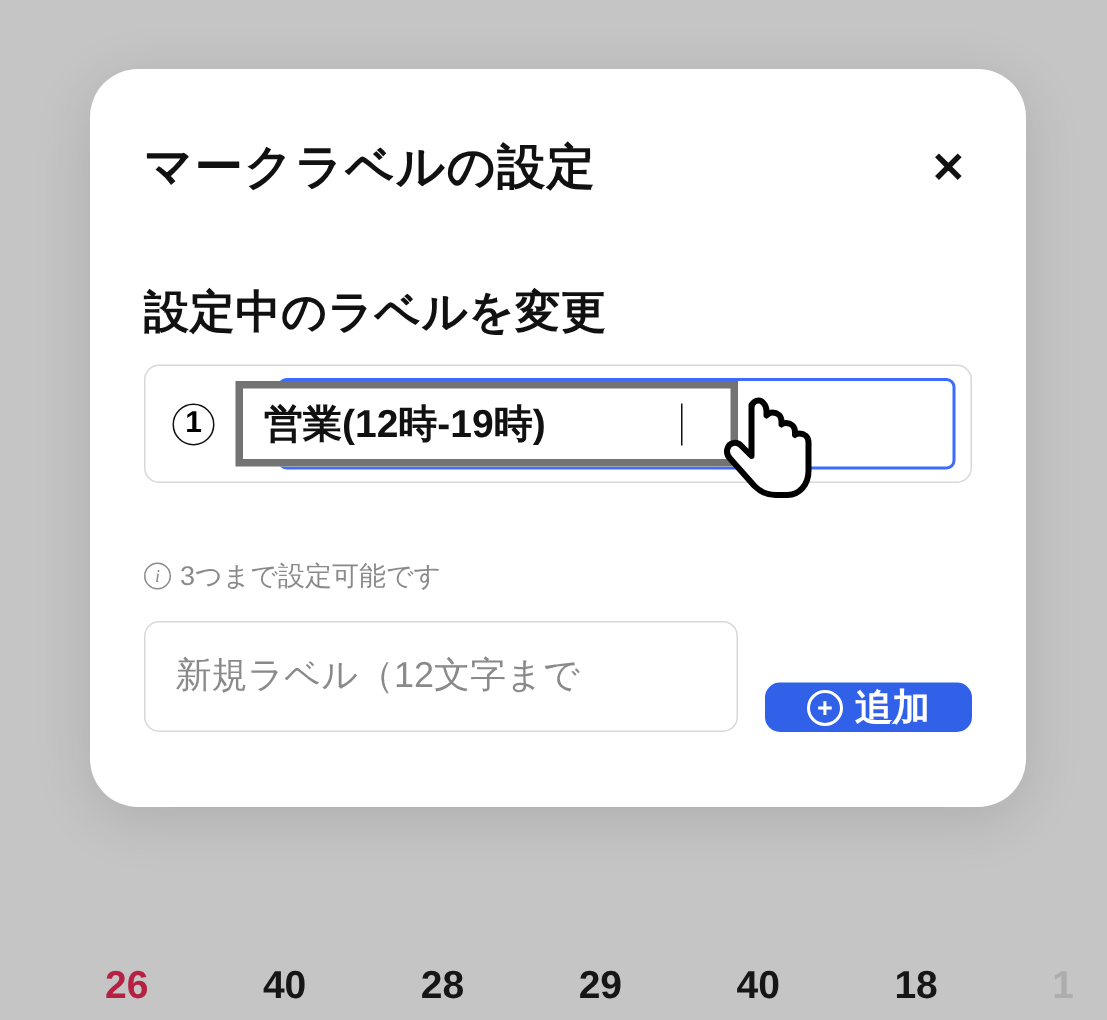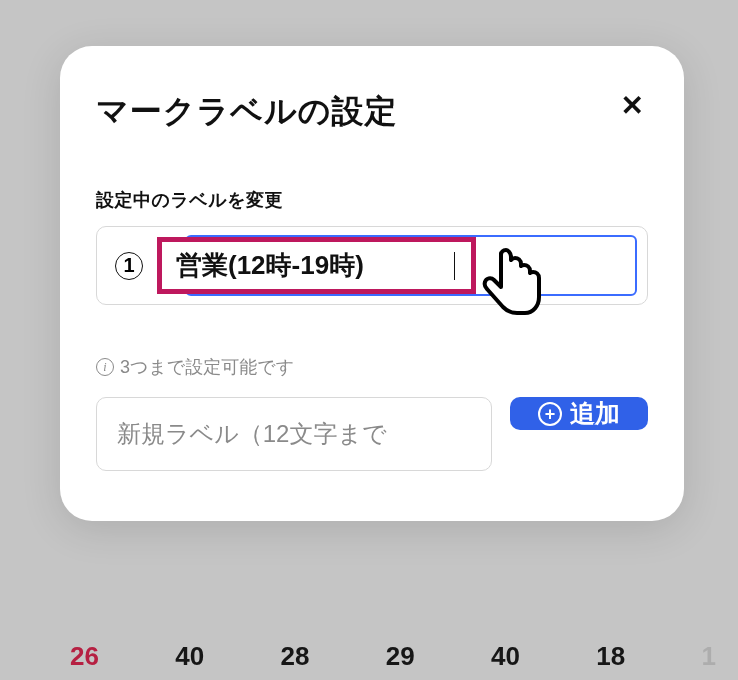--- a/index.html
+++ b/index.html
@@ -35,39 +35,39 @@
       left: 60px;
       right: 54px;
       background: #fff;
       border-radius: 32px;
       padding: 44px 36px 50px 36px;
       box-shadow: 0 8px 40px rgba(0,0,0,0.12);
     }
     .modal-header {
       display: flex;
       justify-content: space-between;
-      align-items: flex-start;
+      align-items: center;
     }
     .modal-title {
       font-size: 32px;
       font-weight: 800;
       letter-spacing: 1px;
       color: #111;
     }
     .close-btn {
       font-size: 28px;
       font-weight: 900;
       cursor: pointer;
       line-height: 1;
       color: #111;
       padding: 2px 4px;
     }
     .section { margin-top: 54px; }
     .section-label {
-      font-size: 18px;
+      font-size: 30px;
       font-weight: 800;
       color: #111;
       letter-spacing: 0.5px;
       margin-bottom: 14px;
     }
     .edit-row-outer {
       border: 1px solid #d8d8d8;
       border-radius: 10px;
       padding: 10px 12px;
       display: flex;
@@ -92,24 +92,24 @@
       border: 1.5px solid #111;
       border-radius: 50%;
       display: inline-flex;
       align-items: center;
       justify-content: center;
       font-weight: 600;
       margin-left: 6px;
       flex-shrink: 0;
     }
     .highlight-input-wrap {
-      border: 5px solid #be185d;
-      display: flex;
-      align-items: center;
-      padding: 8px 16px 8px 14px;
+      border: 5px solid #737373;
+      display: flex;
+      align-items: center;
+      padding: 8px 32px 8px 14px;
       position: relative;
       z-index: 2;
       background: #fff;
     }
     .label-input {
       border: none;
       outline: none;
       font-size: 26px;
       font-weight: 700;
       color: #111;
@@ -147,21 +147,21 @@
       display: inline-flex;
       align-items: center;
       justify-content: center;
       font-size: 12px;
       font-style: italic;
       font-family: Georgia, serif;
     }
     .add-row {
       display: flex;
       gap: 18px;
-      align-items: flex-start;
+      align-items: flex-end;
     }
     .new-label-input {
       flex: 1;
       border: 1px solid #d8d8d8;
       border-radius: 10px;
       padding: 22px 20px;
       font-size: 24px;
       color: #111;
       outline: none;
     }

